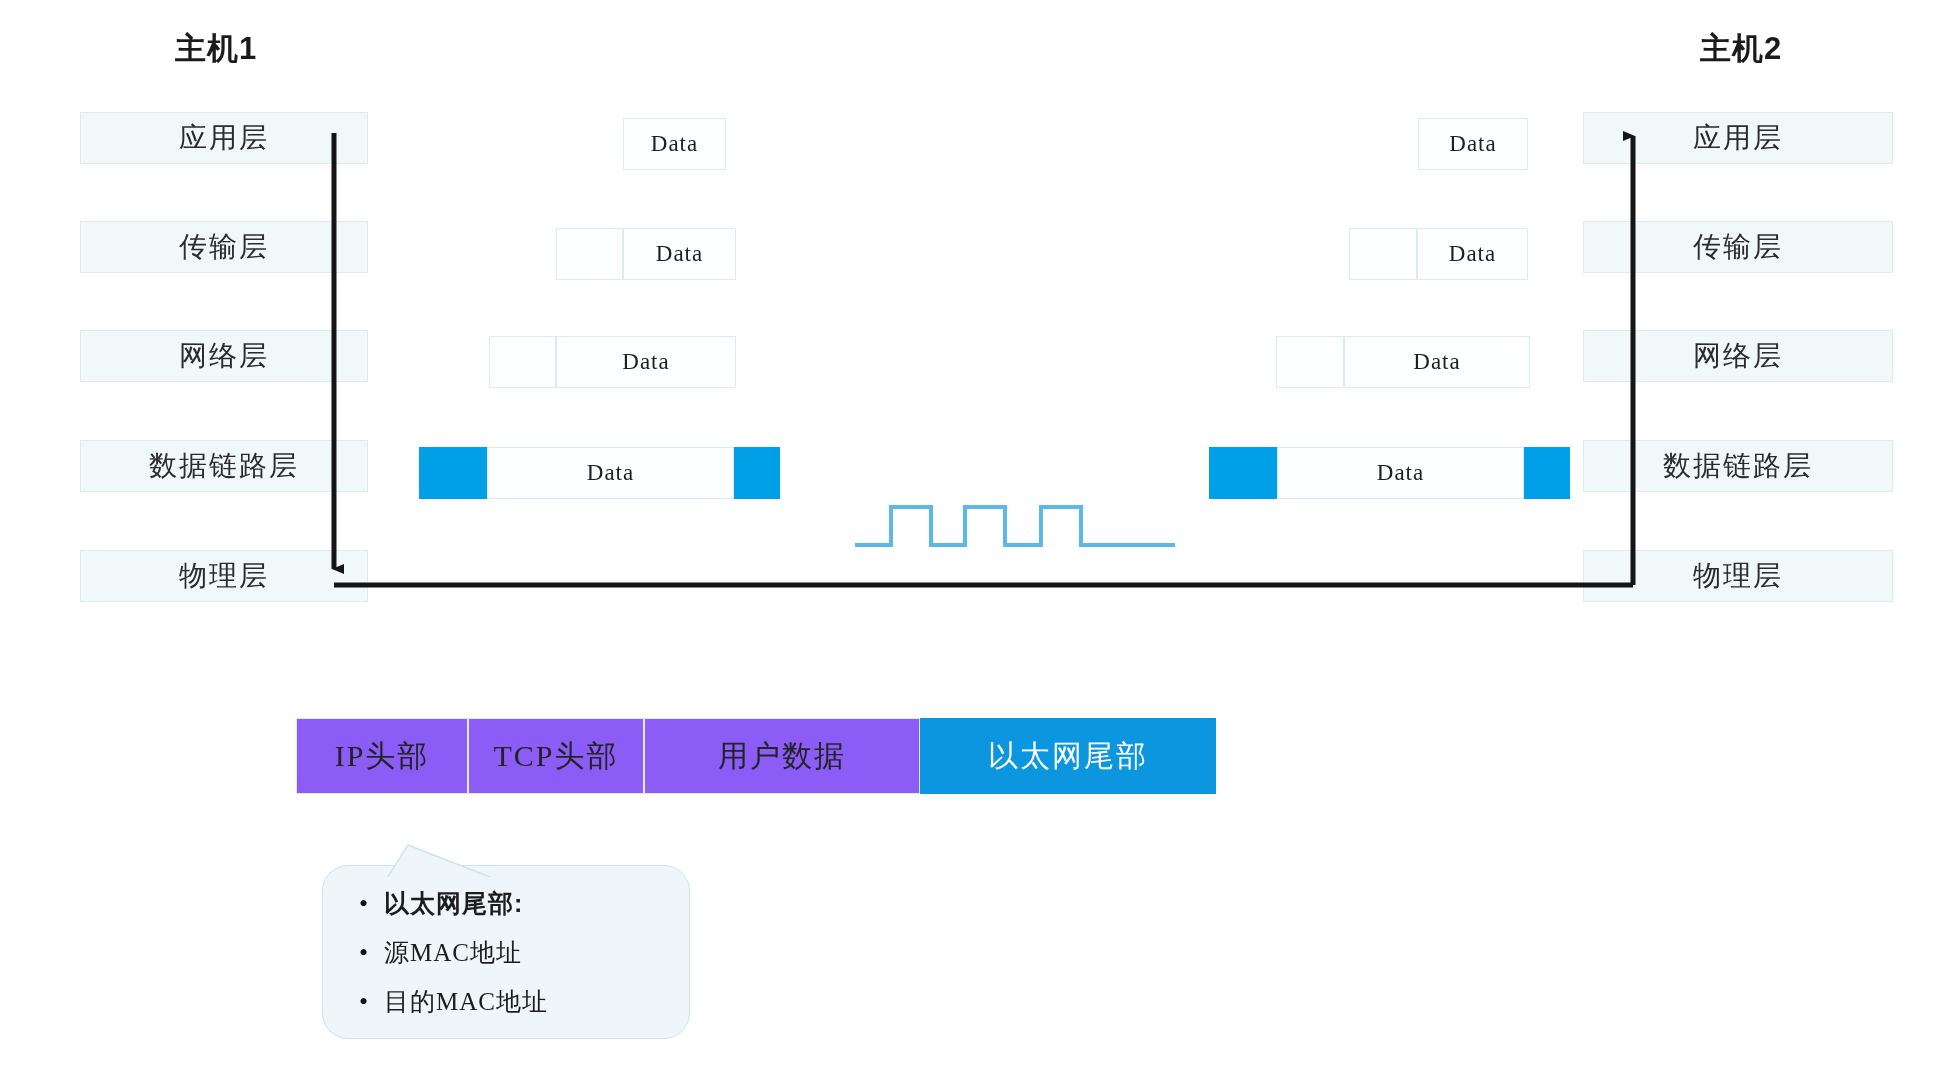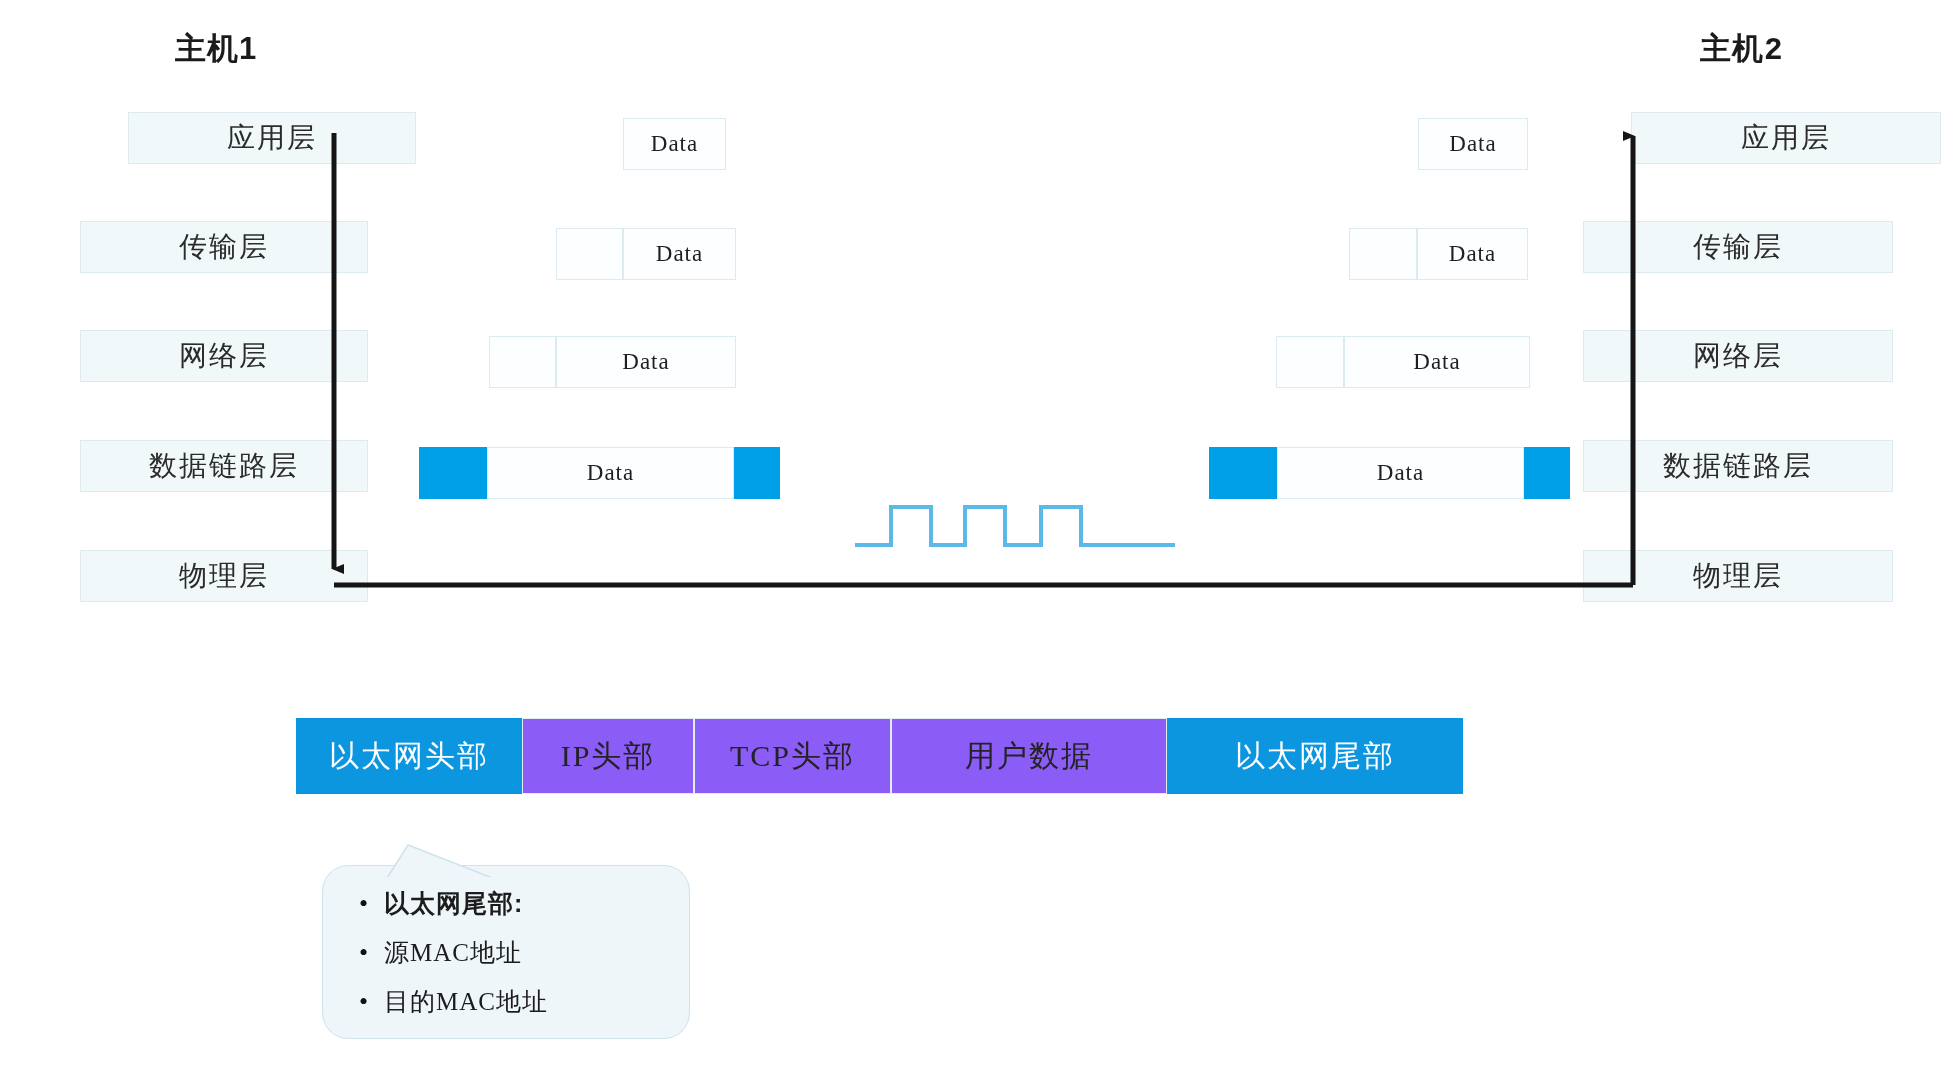--- a/index.html
+++ b/index.html
@@ -25,40 +25,40 @@
   .host-title {
     position: absolute;
     font-family: "Liberation Sans", "DejaVu Sans", sans-serif;
     font-weight: bold;
     font-size: 31px;
     color: #1b1b1b;
     letter-spacing: 1px;
     white-space: nowrap;
   }
   .host-title.left  { left: 175px; top: 28px; }
-  .host-title.right { left: 1700px; top: 28px; font-family: Liberation Mono, monospace; }
+  .host-title.right { left: 1700px; top: 28px; }
 
   
   .layer-box {
     position: absolute;
     height: 52px;
     background: #f1f8fa;
     border: 1px solid #dfeaf0;
     display: flex;
     align-items: center;
     justify-content: center;
     font-size: 28px;
     color: #2b2b2b;
     letter-spacing: 2px;
     box-sizing: border-box;
   }
   .layer-col-left  { left: 80px;  width: 288px; }
   .layer-col-right { left: 1583px; width: 310px; }
 
-  .row-app  { top: 112px; margin-left: 48px; }
+  .row-app  { top: 112px; }
   .row-tra  { top: 221px; }
   .row-net  { top: 330px; }
   .row-link { top: 440px; }
   .row-phy  { top: 550px; }
 
   
   .pdu {
     position: absolute;
     height: 52px;
     display: flex;
@@ -257,23 +257,22 @@
       </marker>
     </defs>
 
     <path d="M 334,133 L 334,569" fill="none" stroke="#151515" stroke-width="5" marker-end="url(#arrowDown)"></path>
     <path d="M 334,585 L 1633,585" fill="none" stroke="#151515" stroke-width="5"></path>
 
     <path d="M 1633,585 L 1633,136" fill="none" stroke="#151515" stroke-width="5" marker-end="url(#arrowUp)"></path>
   </svg>
 
   <div class="frame-strip">
-    <div class="frame-cell accent" style="width:226px;">以太网头部</div>
     <div class="frame-cell" style="width:172px;">IP头部</div>
-    <div class="frame-cell" style="width:197px;">TCP头部</div>
+    <div class="frame-cell" style="width:176px;">TCP头部</div>
     <div class="frame-cell" style="width:276px;">用户数据</div>
     <div class="frame-cell accent" style="width:296px;">以太网尾部</div>
   </div>
 
   <div class="callout">
     <div class="callout-body"></div>
     <svg class="callout-tail" viewBox="0 0 130 40">
       <path d="M 10,40 L 34,2 L 126,38 Z" fill="#eef6f9" stroke="#cfe3ec" stroke-width="1.5"></path>
       <rect x="6" y="34" width="124" height="8" fill="#eef6f9"></rect>
     </svg>

